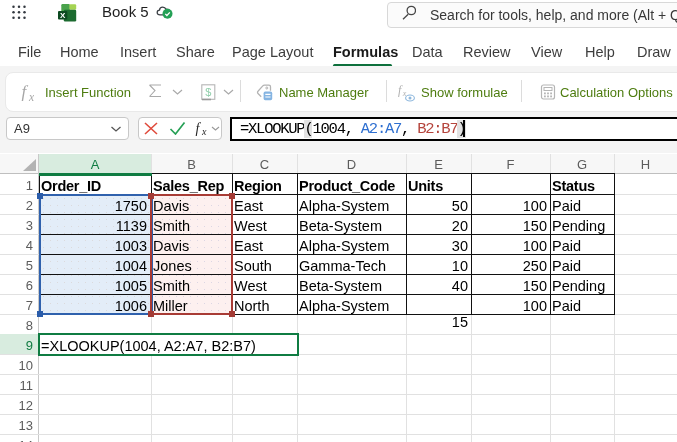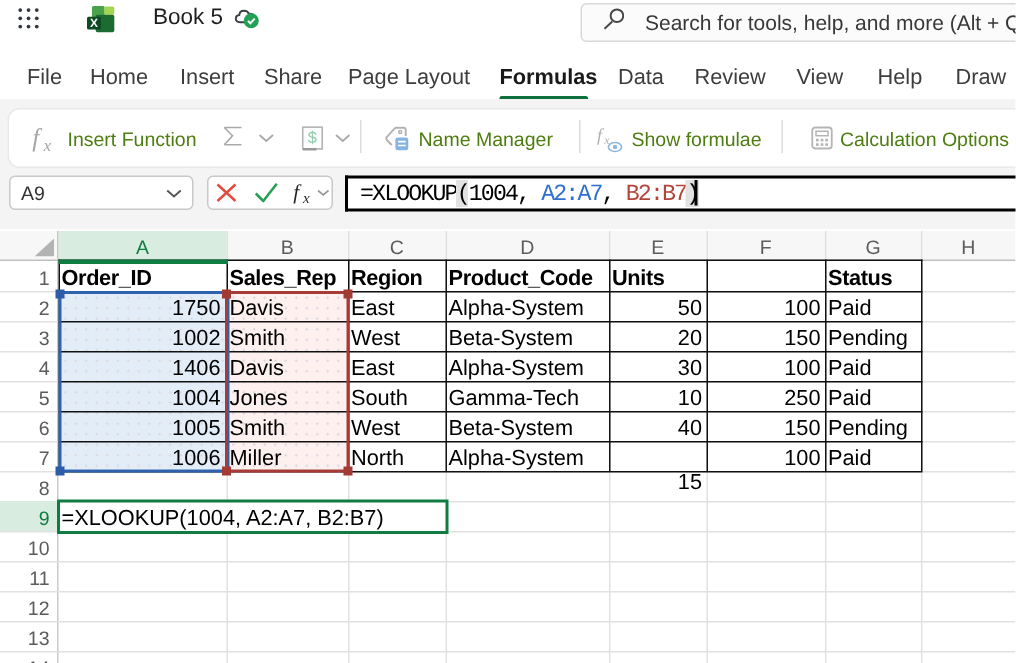--- a/index.html
+++ b/index.html
@@ -254,22 +254,22 @@
   <div class="abs sqr" style="left:147.5px;top:157.5px"></div>
   <div class="abs sqr" style="left:228.5px;top:157.5px"></div>
 
   <div class="cell b" style="left:153px;top:21px">Sales_Rep</div>
   <div class="cell b" style="left:41px;top:21px">Order_ID</div>
   <div class="cell b" style="left:234px;top:21px">Region</div>
   <div class="cell b" style="left:299px;top:21px">Product_Code</div>
   <div class="cell b" style="left:408px;top:21px">Units</div>
   <div class="cell b" style="left:552px;top:21px">Status</div>
   <div class="cell r" style="left:39px;top:41px;width:108px">1750</div>
-  <div class="cell r" style="left:39px;top:61px;width:108px">1002</div>
-  <div class="cell r" style="left:39px;top:81px;width:108px">1406</div>
+  <div class="cell r" style="left:39px;top:61px;width:108px">1139</div>
+  <div class="cell r" style="left:39px;top:81px;width:108px">1003</div>
   <div class="cell r" style="left:39px;top:101px;width:108px">1004</div>
   <div class="cell r" style="left:39px;top:121px;width:108px">1005</div>
   <div class="cell r" style="left:39px;top:141px;width:108px">1006</div>
   <div class="cell" style="left:153px;top:41px">Davis</div>
   <div class="cell" style="left:153px;top:61px">Smith</div>
   <div class="cell" style="left:153px;top:81px">Davis</div>
   <div class="cell" style="left:153px;top:101px">Jones</div>
   <div class="cell" style="left:153px;top:121px">Smith</div>
   <div class="cell" style="left:153px;top:141px">Miller</div>
   <div class="cell" style="left:234px;top:41px">East</div>

